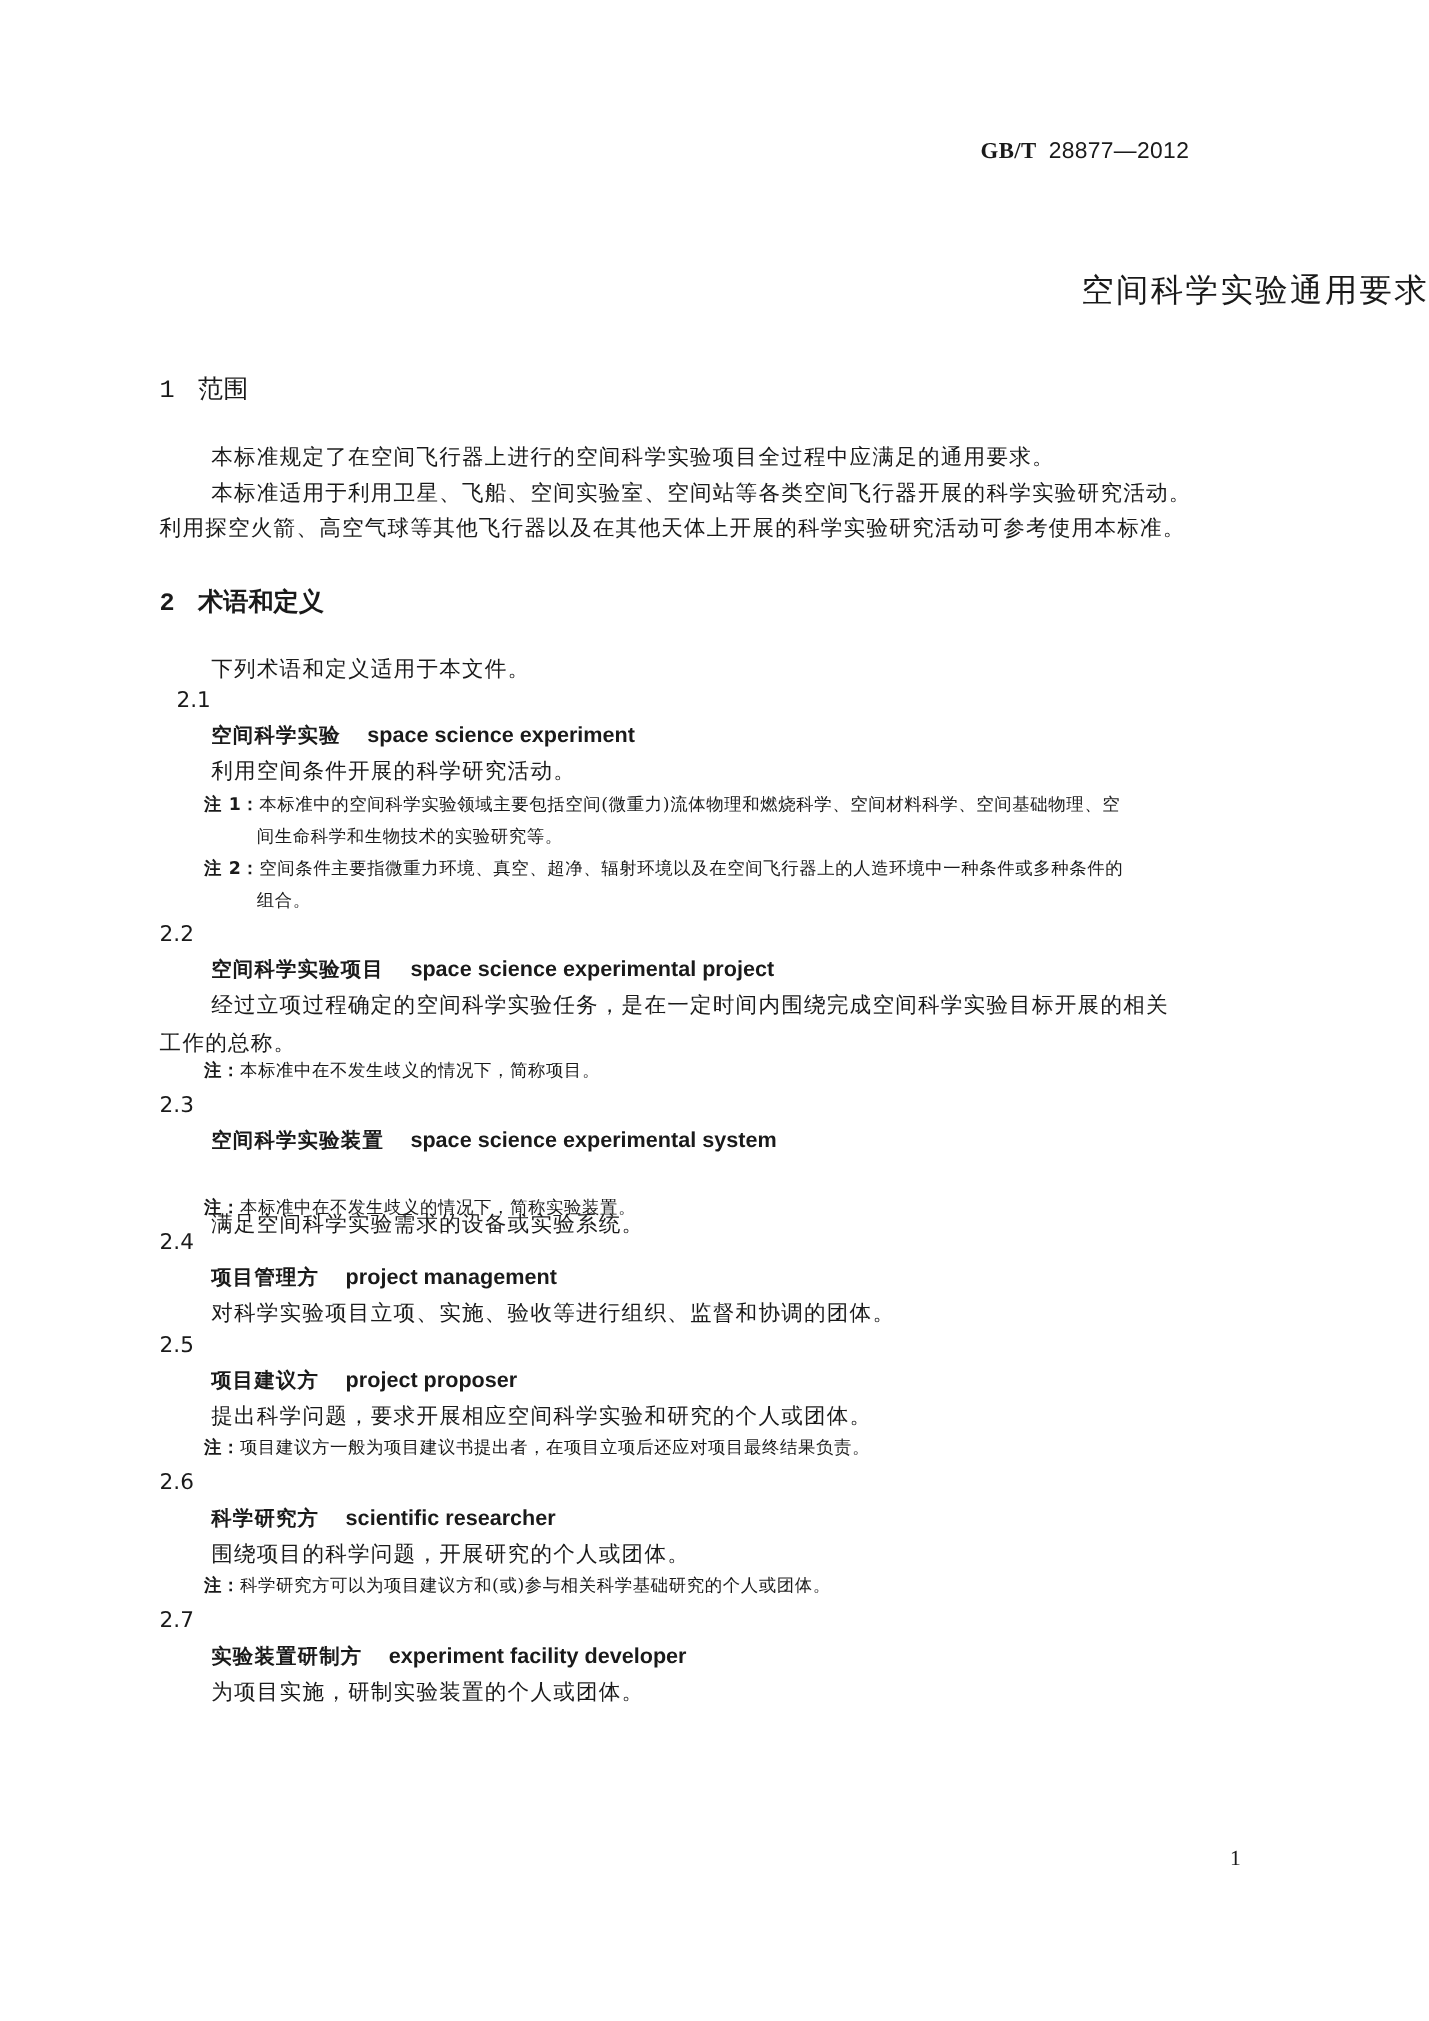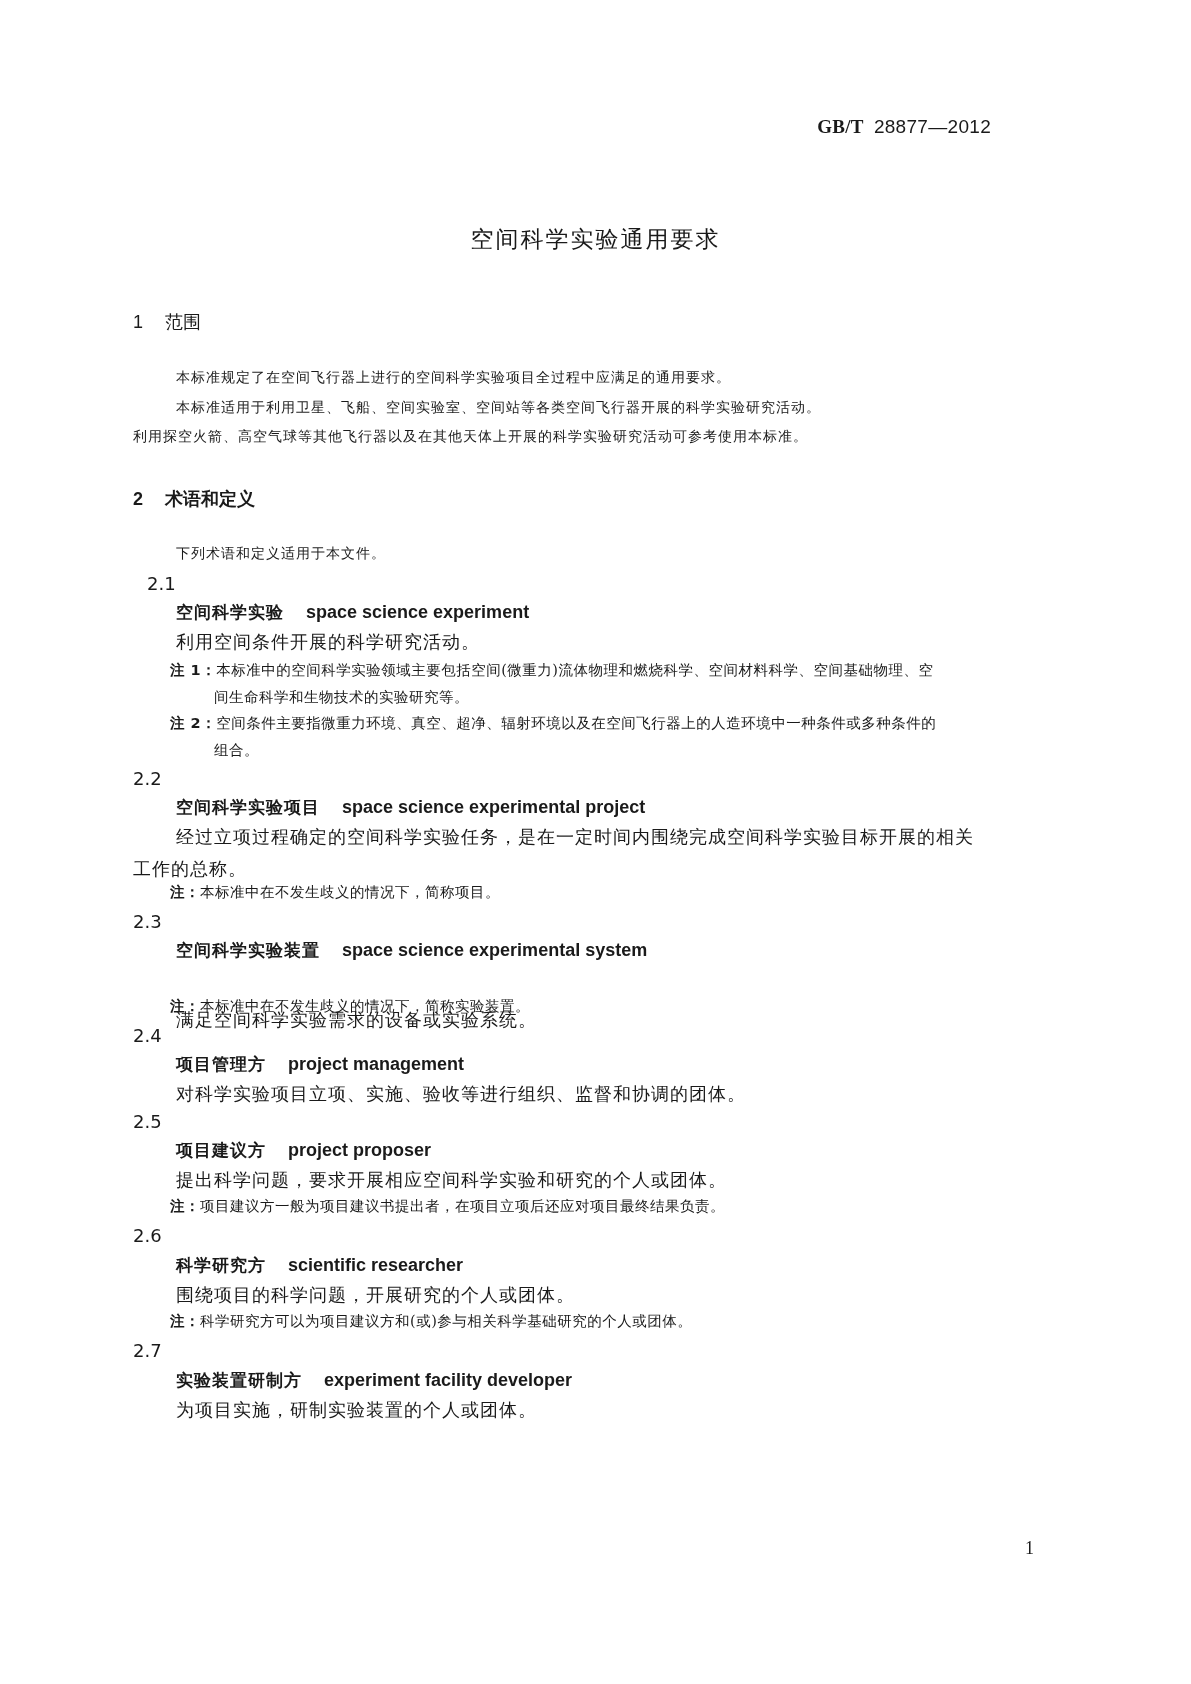--- a/index.html
+++ b/index.html
@@ -8,28 +8,28 @@
     color: #1a1a1a;
     font-family: "DejaVu Serif", "Liberation Serif", serif;
   }
   .std-code {
     position: absolute; top: 116px; right: 200px;
     font-family: "Liberation Serif", serif; font-size: 19px; letter-spacing: 0.3px;
   }
   .std-code .gbt { font-weight: bold; }
   .std-code .num { font-family: "Liberation Sans", sans-serif; font-weight: normal; }
   .doc-title {
-    position: absolute; top: 224px; left: 0; width: 1191px; text-align: center;
-    font-family: "DejaVu Sans", sans-serif; font-size: 23px; letter-spacing: 2px;
+    position: absolute; top: 224px; left: 0; width: 1191px; text-align: right;
+    font-family: "DejaVu Sans", sans-serif; font-size: 27px; letter-spacing: 2px;
   }
   .abs { position: absolute; white-space: nowrap; }
-  .h1 { font-family: Liberation Sans, sans-serif; font-size: 18px; }
+  .h1 { font-family: Liberation Mono, monospace; font-size: 21px; }
   .h1 .hn { display: inline-block; width: 32px; }
   .h1.bold { font-weight: bold; }
-  .p { font-size: 14px; letter-spacing: 1px; }
+  .p { font-size: 18px; letter-spacing: 1px; }
   .secnum { font-family: "DejaVu Sans", sans-serif; font-size: 18px; left: 133px; }
   .term { left: 176px; font-size: 17px; font-weight: bold; }
   .term .zh { font-family: "DejaVu Sans", sans-serif; letter-spacing: 1px; }
   .term .en { font-family: Liberation Sans, sans-serif; margin-left: 22px; font-size: 18px; }
   .def { left: 176px; font-size: 18px; letter-spacing: 1px; }
   .note { font-size: 14.5px; letter-spacing: 0.5px; }
   .note .lab { font-weight: bold; font-family: "DejaVu Sans", sans-serif; }
   .pageno { position: absolute; top: 1538px; left: 1025px; font-family: "Liberation Serif", serif; font-size: 18px; }
 </style>
 </head>

